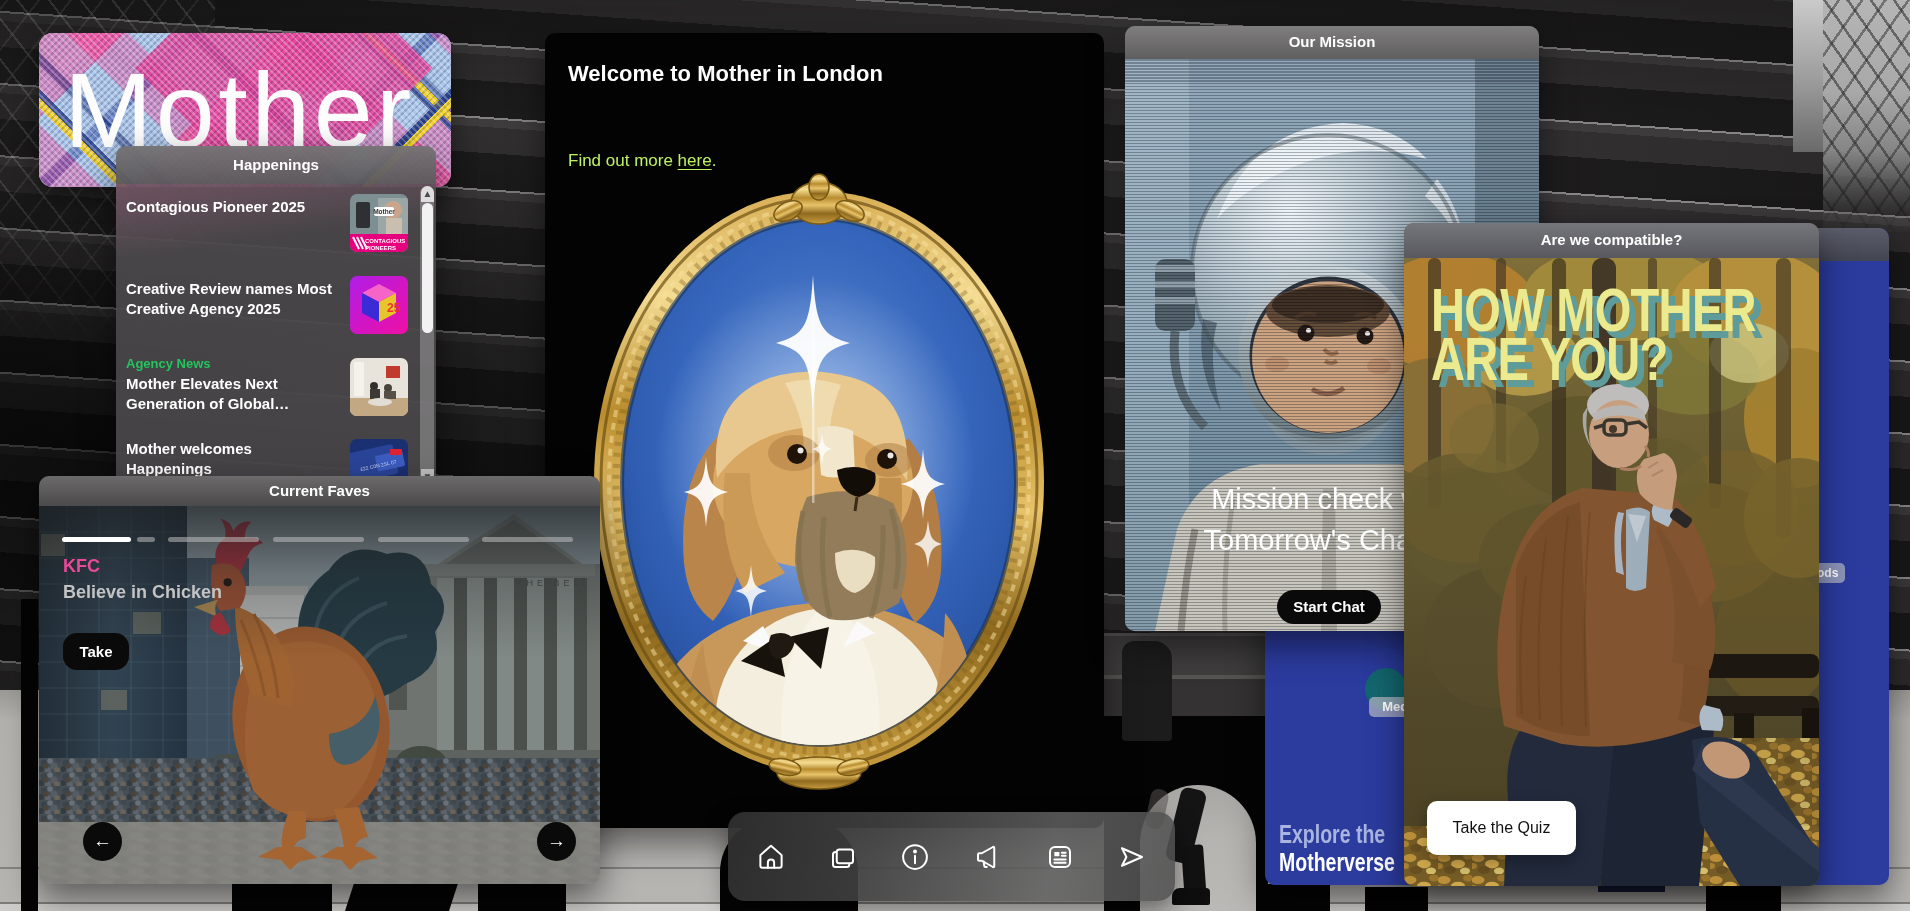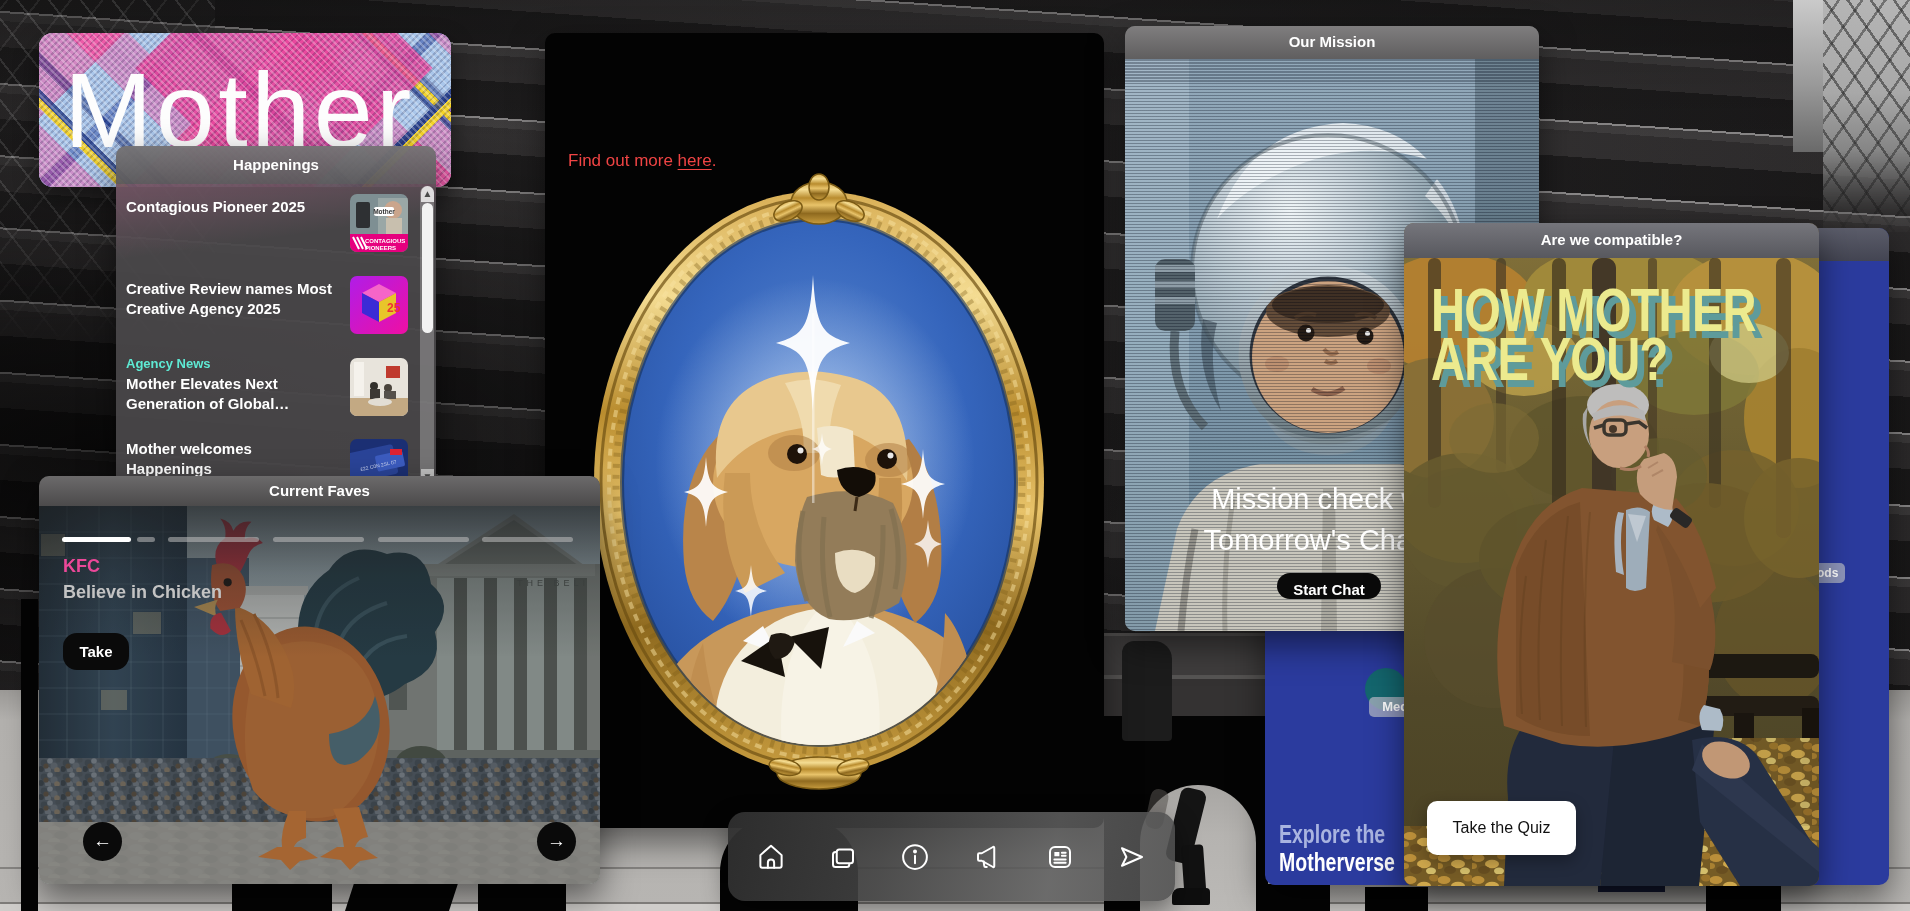--- a/index.html
+++ b/index.html
@@ -48,50 +48,50 @@
   linear-gradient(180deg,#a9c3e9,#a9c3e9)}
 #logo .dither{position:absolute;inset:0;background:
   repeating-linear-gradient(45deg, rgba(255,255,255,.25) 0 2px, transparent 2px 5px),
   repeating-linear-gradient(-45deg, rgba(20,20,60,.2) 0 2px, transparent 2px 5px)}
 #logo .dia{position:absolute;left:140px;top:-70px;width:210px;height:210px;background:#e8459c;transform:rotate(45deg);opacity:.85}
 #logo .word{position:absolute;left:25px;top:27px;width:440px;color:#fdfdfd;font-size:106px;line-height:100px;letter-spacing:3.5px}
 
 #welcome{left:545px;top:33px;width:559px;height:795px;background:#030303}
 #welcome h1{position:absolute;left:23px;top:28px;font-size:22px;color:#fff}
 #welcome p{position:absolute;left:23px;top:62px;width:340px;font-size:17px;line-height:20.5px;color:#c9c9c9}
-#welcome .find{position:absolute;left:23px;top:118px;font-size:17px;color:#ef4444}
+#welcome .find{position:absolute;left:23px;top:118px;font-size:17px;color:#bef264}
 #welcome .find u{text-underline-offset:3px}
 
 #happ{left:116px;top:146px;width:320px;height:340px;background:rgba(74,72,74,.93);border-radius:10px}
 #happ .tbar{height:38px;line-height:37px;background:linear-gradient(180deg,rgba(150,148,150,.55),rgba(104,102,104,.55))}
 #happ .body{position:absolute;left:0;top:38px;right:0;bottom:0}
 .hitem{position:absolute;left:10px;width:300px}
 .hitem .tt{position:absolute;left:0;top:3px;width:225px;font-size:15px;font-weight:bold;color:#fff;line-height:20px}
-.hitem .lab{font-size:13px;font-weight:bold;color:#5eead4}
+.hitem .lab{font-size:13px;font-weight:bold;color:#22c55e}
 .thumb{position:absolute;right:18px;top:0;width:58px;height:58px;border-radius:7px;overflow:hidden}
 .sbar{position:absolute;right:2px;top:40px;width:14px;height:299px;background:rgba(255,255,255,.25);border-radius:8px}
 .sbar .btn{position:absolute;left:1px;width:13px;height:16px;color:#4a4a4a;font-size:10px;text-align:center;line-height:16px}
 .sbar .thumbv{position:absolute;left:2px;top:17px;width:11px;height:130px;background:#f2f2f2;border-radius:6px}
 
 #faves{left:39px;top:476px;width:561px;height:408px;background:#2c2c2c}
 #faves .tbar{height:30px;line-height:29px}
 #faves .img{position:absolute;left:0;top:30px;width:561px;height:378px}
 .seg{position:absolute;top:61px;height:5px;border-radius:3px;background:rgba(190,190,190,.55)}
 .seg.fill{background:#fff}
 #faves .kfc{position:absolute;left:24px;top:80px;font-size:18px;font-weight:bold;color:#ec4899}
 #faves .sub{position:absolute;left:24px;top:106px;font-size:18px;font-weight:bold;color:#c3c3c3}
 .pillbtn{position:absolute;background:#0a0a0a;color:#fff;font-size:15px;font-weight:bold;text-align:center;border-radius:14px}
 #faves .view{left:24px;top:157px;width:66px;height:37px;line-height:37px}
 .navc{position:absolute;width:39px;height:39px;border-radius:50%;background:#0a0a0a;color:#fff;text-align:center;line-height:37px;font-size:19px}
 
 #mission{left:1125px;top:26px;width:414px;height:605px;background:#737373}
 #mission .img{position:absolute;left:0;top:33px;width:414px;height:572px}
 #mission .scan{position:absolute;inset:0;background:repeating-linear-gradient(180deg, rgba(10,16,30,.30) 0 1.5px, rgba(255,255,255,.03) 1.5px 3px)}
 #mission .mtext{position:absolute;left:0;top:453px;width:414px;text-align:center;color:#fff;font-size:29px;line-height:41px}
-#mission .chat{left:152px;top:547px;width:104px;height:26px;line-height:34px;border-radius:17px}
+#mission .chat{left:152px;top:564px;width:104px;height:34px;line-height:34px;border-radius:17px}
 
 #blue{left:1265px;top:228px;width:624px;height:657px;background:#2b3b9e}
 #blue .tbar{background:linear-gradient(180deg,rgba(96,96,100,.9),rgba(70,70,74,.9))}
 #blue .ex{position:absolute;left:14px;top:592px;font-size:26px;font-weight:bold;color:#a9b4e0;line-height:28px;transform:scaleX(.75);transform-origin:0 0;white-space:nowrap}
 #blue .ex b{color:#fff}
 .tagpill{position:absolute;background:rgba(175,180,195,.75);color:#fff;font-weight:bold;font-size:13px;border-radius:5px;text-align:center}
 
 #compat{left:1404px;top:223px;width:415px;height:663px;background:#6b5a34}
 #compat .tbar{height:35px;line-height:34px;background:linear-gradient(180deg,rgba(120,124,140,.82),rgba(84,88,104,.82))}
 #compat .img{position:absolute;left:0;top:35px;width:415px;height:628px}
@@ -134,20 +134,21 @@
 </div>
 
 <div id="logo">
  <div class="tartan"></div>
  <div class="dia"></div>
  <div class="dither"></div>
  <div class="word">Mother</div>
 </div>
 
 <div id="welcome" class="panel">
+ <h1>Welcome to Mother in London</h1>
  <div class="find">Find out more <u>here</u>.</div>
  <svg width="559" height="795" viewBox="0 0 559 795" style="position:absolute;left:0;top:0">
   <defs>
    <linearGradient id="gold" x1="0" y1="0" x2="0" y2="1">
     <stop offset="0" stop-color="#d8ae55"></stop>
             <stop offset=".18" stop-color="#f4dc92"></stop>
     <stop offset=".38" stop-color="#b98c2e"></stop>
             <stop offset=".55" stop-color="#e8c36a"></stop>
     <stop offset=".75" stop-color="#8f6a1f"></stop>
             <stop offset="1" stop-color="#c79c3f"></stop>

